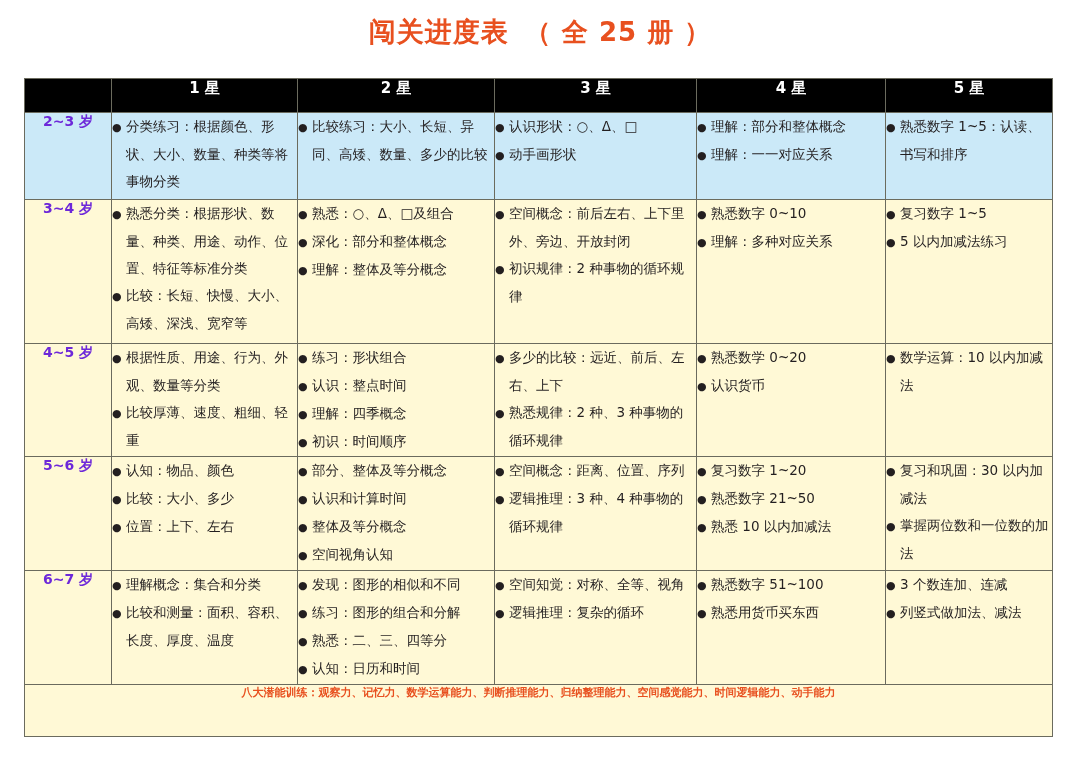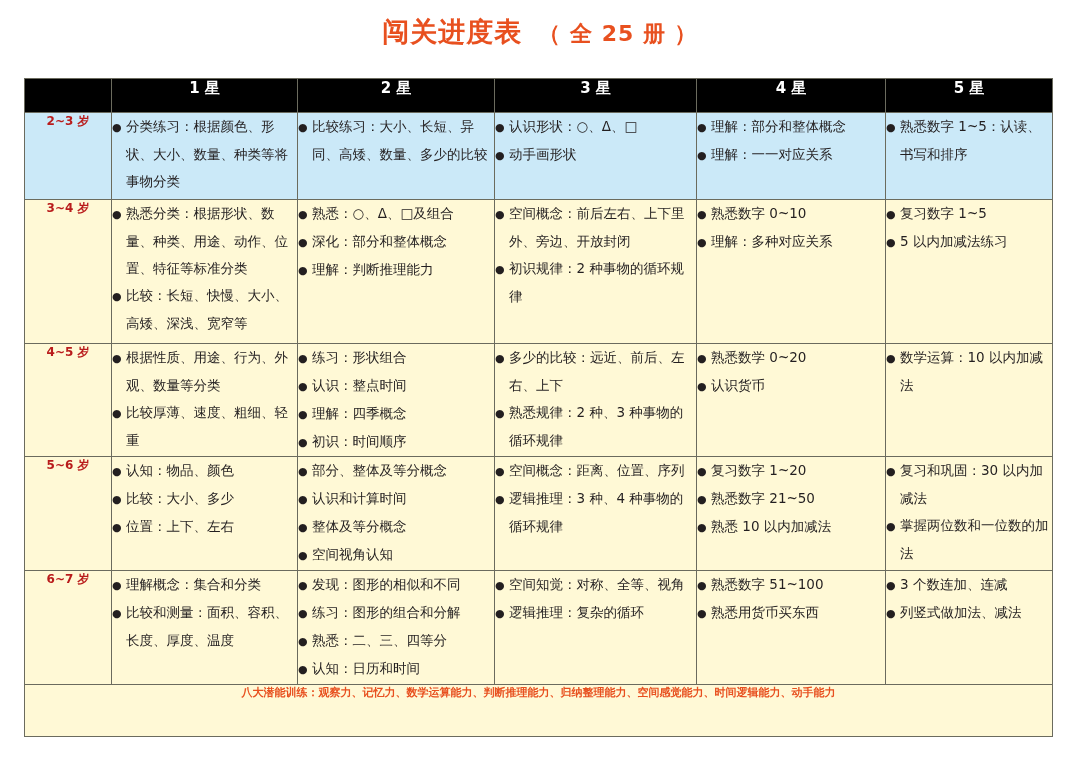--- a/index.html
+++ b/index.html
@@ -1,26 +1,26 @@
 <!DOCTYPE html>
 <html><head>
 <meta charset="utf-8">
 <style>
   html, body { margin:0; padding:0; background:#ffffff; }
   body { width:1080px; height:764px; position:relative; overflow:hidden;
          font-family: "DejaVu Sans", "Liberation Sans", sans-serif; color:#231f20; }
   .title { position:absolute; top:14px; left:0; width:1080px; text-align:center;
            color:#e8501f; font-weight:bold; font-size:27px; letter-spacing:1px; }
-  .title .sub { font-size:22px; margin-left:16px; }
+  .title .sub { font-size:26px; margin-left:16px; }
   table.prog { position:absolute; left:24px; top:78px; width:1028px;
                border-collapse:collapse; table-layout:fixed; }
   table.prog td, table.prog th { border:1px solid #6b6b5e; vertical-align:top; padding:0; }
   th.hd { background:#000000; color:#ffffff; font-weight:bold; font-size:15px;
           height:33px; vertical-align:middle; text-align:center; }
-  td.age { color:#b91c1c; font-weight:bold; font-size:12px; text-align:center; vertical-align:middle; }
+  td.age { color:#6d28d9; font-weight:bold; font-size:14px; text-align:center; vertical-align:middle; }
   tr.r0 td { background:#cbe9f8; }
   tr.ry td { background:#fff9d6; }
   td.cell { font-size:13.5px; line-height:27px; padding:4px 6px 4px 8px; }
   .item { display:block; padding-left:14px; text-indent:-14px; }
   .bullet { display:inline-block; width:14px; text-indent:0; font-size:11px; }
   td.footer { background:#fff9d6; color:#e8501f; font-weight:bold; font-size:11px;
               text-align:center; vertical-align:middle; height:51px; }
 </style>
 </head>
 <body>
@@ -71,21 +71,21 @@
       </tr>
       <tr class="ry" style="height: 144px;">
         <td class="age">3~4 岁</td>
         <td class="cell">
           <span class="item"><span class="bullet">●</span><span>熟悉分类：根据形状、数量、种类、用途、动作、位置、特征等标准分类</span></span>
           <span class="item"><span class="bullet">●</span><span>比较：长短、快慢、大小、高矮、深浅、宽窄等</span></span>
         </td>
         <td class="cell">
           <span class="item"><span class="bullet">●</span><span>熟悉：○、Δ、□及组合</span></span>
           <span class="item"><span class="bullet">●</span><span>深化：部分和整体概念</span></span>
-          <span class="item"><span class="bullet">●</span><span>理解：判断推理能力</span></span>
+          <span class="item"><span class="bullet">●</span><span>理解：整体及等分概念</span></span>
         </td>
         <td class="cell">
           <span class="item"><span class="bullet">●</span><span>空间概念：前后左右、上下里外、旁边、开放封闭</span></span>
           <span class="item"><span class="bullet">●</span><span>初识规律：2 种事物的循环规律</span></span>
         </td>
         <td class="cell">
           <span class="item"><span class="bullet">●</span><span>熟悉数字 0~10</span></span>
           <span class="item"><span class="bullet">●</span><span>理解：多种对应关系</span></span>
         </td>
         <td class="cell">

